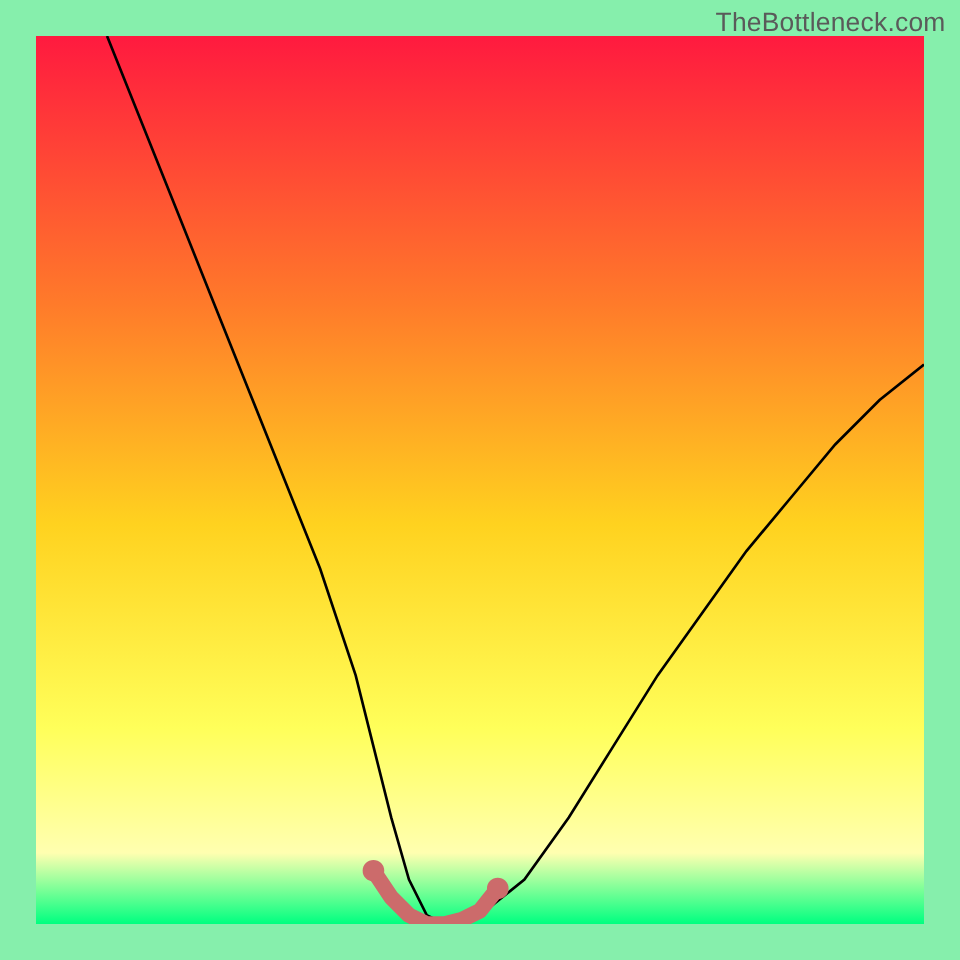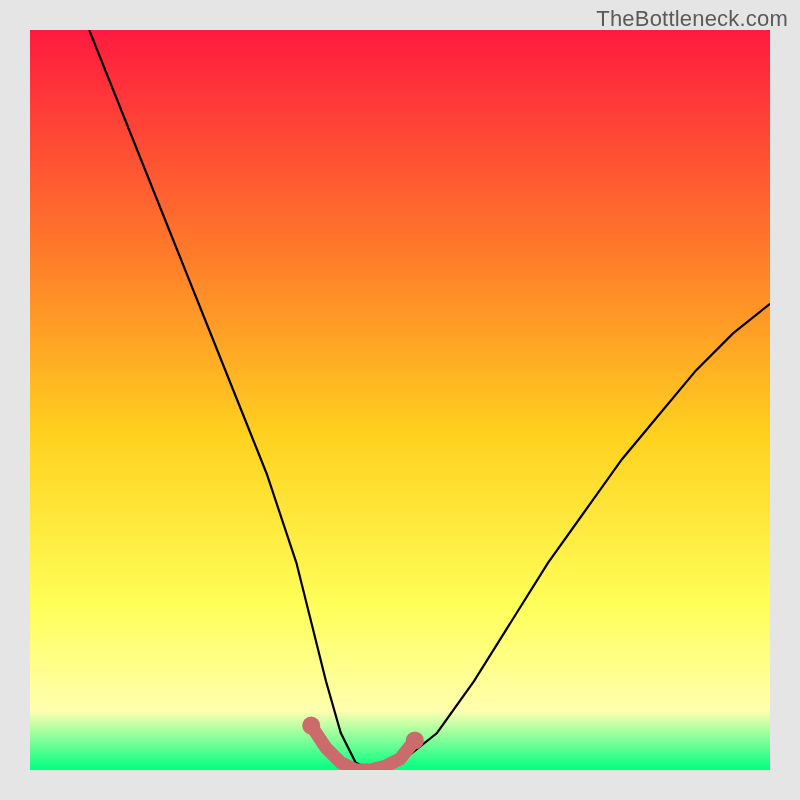--- a/index.html
+++ b/index.html
@@ -8,21 +8,21 @@
     width: 800px;
     height: 800px;
     background: #000;
     font-family: Arial, Helvetica, sans-serif;
     overflow: hidden;
   }
   .frame {
     position: relative;
     width: 800px;
     height: 800px;
-    background: #e5e5e5;
+    background: #86efac;
   }
   .watermark {
     position: absolute;
     top: 6px;
     right: 12px;
     color: #5a5a5a;
     font-size: 22px;
     font-weight: 500;
     letter-spacing: 0.2px;
     z-index: 10;

